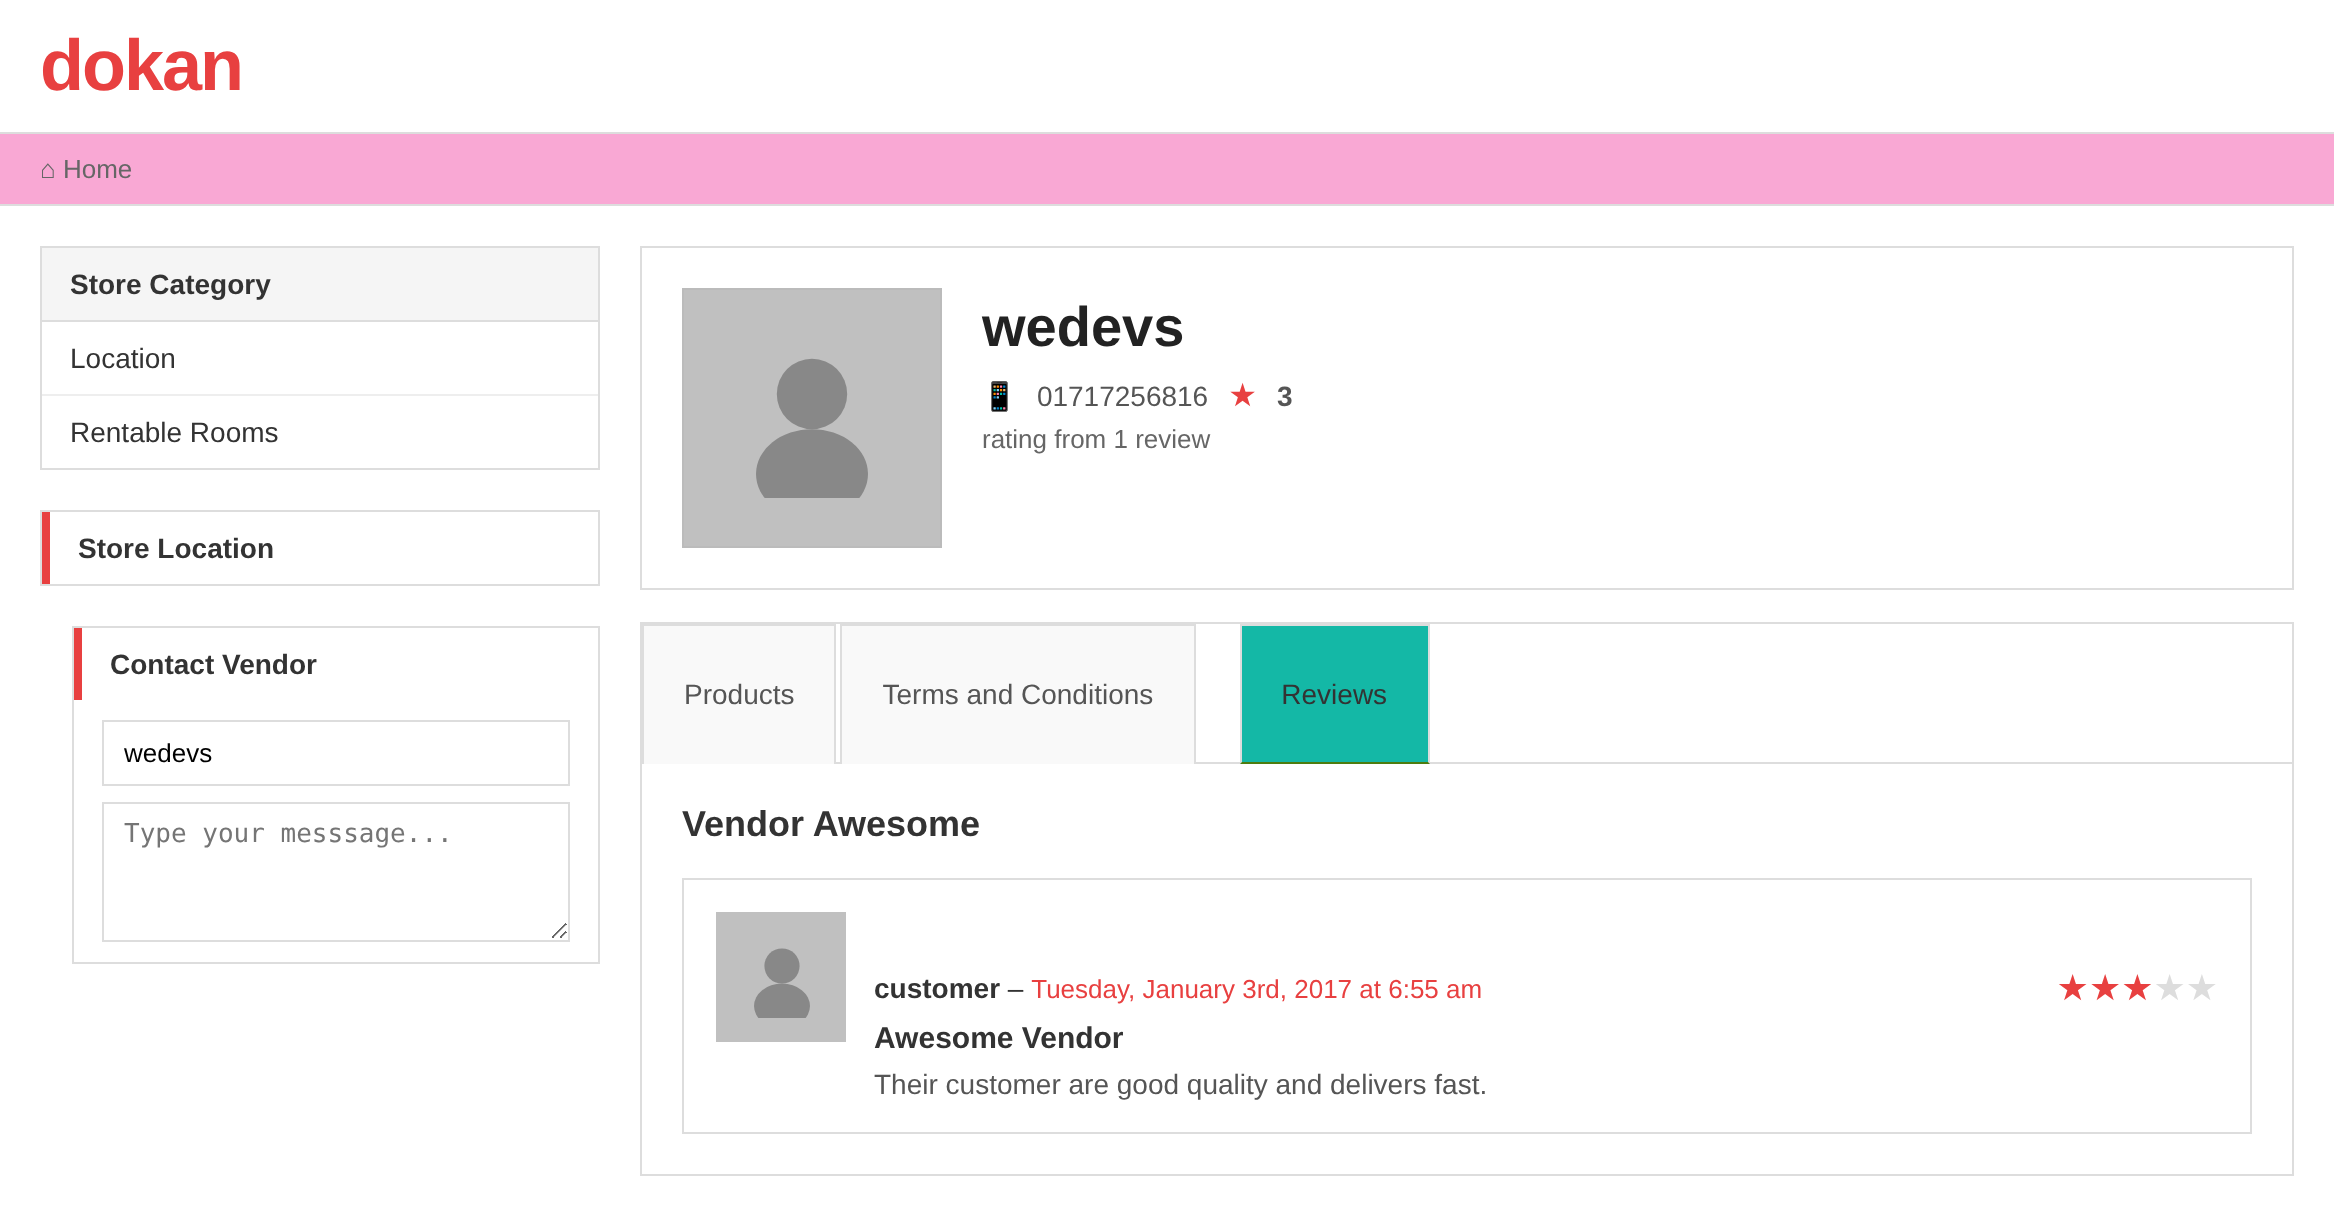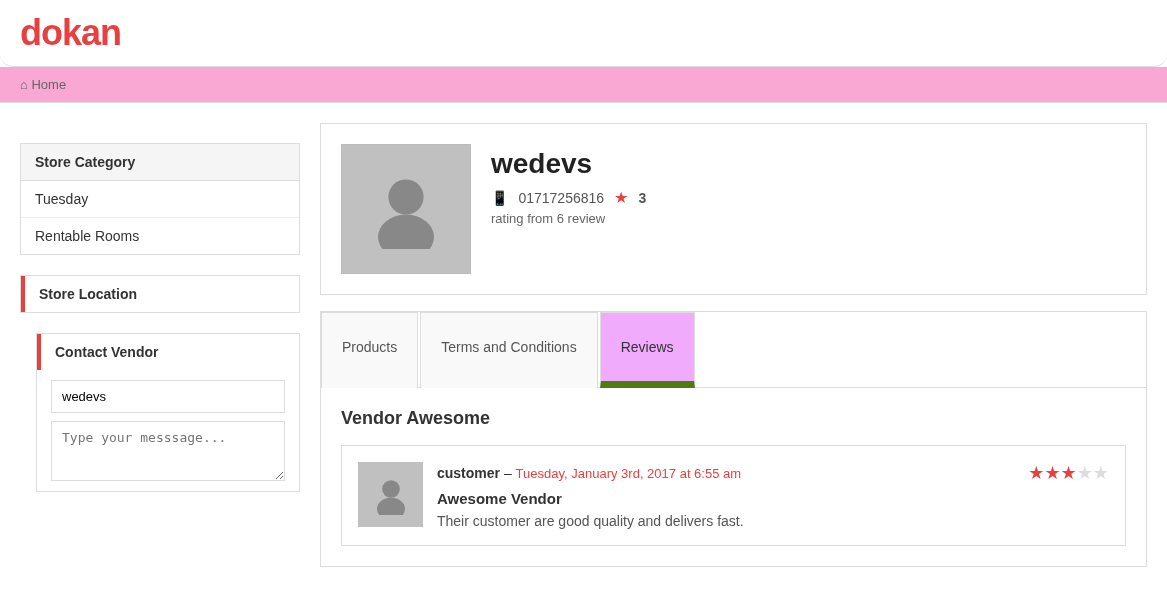--- a/index.html
+++ b/index.html
@@ -1,72 +1,72 @@
 <!DOCTYPE html>
 <html><head>
   <meta charset="utf-8">
   <style>
     * { box-sizing: border-box; margin: 0; padding: 0; }
     body { font-family: Arial, sans-serif; font-size: 14px; color: #333; background: #fff; }
 
     
-    .header { padding: 12px 20px; border-bottom: 1px solid #ddd; border-radius: 13px; }
+    .header { padding: 12px 20px; border-bottom: 1px solid #ddd; }
     .logo { font-size: 36px; font-weight: bold; color: #333; letter-spacing: -1px; }
     .logo span { color: #e84040; font-style: normal; }
 
     
     .breadcrumb { padding: 10px 20px; border-bottom: 1px solid #ddd; background: #f9a8d4; font-size: 13px; color: #666; }
     .breadcrumb a { color: #666; text-decoration: none; }
 
     
     .main-container { display: flex; padding: 20px; gap: 20px; max-width: 1167px; }
 
     
     .sidebar { width: 280px; flex-shrink: 0; }
-    .sidebar-section { border: 1px solid #ddd; margin-bottom: 20px; margin-top: 20px; }
+    .sidebar-section { border: 1px solid #ddd; margin-bottom: 20px; }
     .sidebar-section-title { background: #f5f5f5; padding: 10px 14px; font-weight: bold; font-size: 14px; border-bottom: 1px solid #ddd; }
     .sidebar-item { padding: 10px 14px; border-bottom: 1px solid #eee; cursor: pointer; color: #333; font-size: 14px; }
     .sidebar-item:last-child { border-bottom: none; }
 
     .store-location-section { border: 1px solid #ddd; margin-bottom: 20px; }
     .store-location-title { padding: 10px 14px; font-weight: bold; font-size: 14px; border-left: 4px solid #e84040; background: #fff; }
 
     .contact-vendor-section { border: 1px solid #ddd; margin-left: 16px; }
     .contact-vendor-title { padding: 10px 14px; font-weight: bold; font-size: 14px; border-left: 4px solid #e84040; background: #fff; }
     .contact-input { width: 100%; padding: 8px 10px; border: 1px solid #ddd; font-size: 13px; outline: none; display: block; }
-    .contact-textarea { width: 100%; padding: 8px 10px; border: 1px solid #ddd; font-size: 13px; outline: none; resize: vertical; height: 60px; display: block; }
+    .contact-textarea { width: 100%; padding: 8px 10px; border: 1px solid #ddd; font-size: 13px; outline: none; resize: vertical; height: 70px; display: block; }
     .contact-fields { padding: 10px 14px; display: flex; flex-direction: column; gap: 8px; }
 
     
     .content { flex: 1; }
 
     
     .store-header-card { border: 1px solid #ddd; padding: 20px; display: flex; align-items: flex-start; gap: 20px; margin-bottom: 16px; }
     .store-avatar { width: 130px; height: 130px; background: #c0c0c0; flex-shrink: 0; display: flex; align-items: center; justify-content: center; overflow: hidden; border: 1px solid #bbb; }
     .avatar-svg { width: 80px; height: 80px; fill: #888; }
     .store-info { padding-top: 4px; }
     .store-name { font-size: 28px; font-weight: bold; color: #222; margin-bottom: 8px; }
     .store-meta { display: flex; align-items: center; gap: 10px; font-size: 14px; color: #555; margin-bottom: 4px; }
     .phone-icon { font-size: 14px; }
     .rating-count { font-size: 14px; color: #555; font-weight: bold; }
     .rating-text { font-size: 13px; color: #666; }
 
     
     .tabs { display: flex; border-bottom: 1px solid #ddd; margin-bottom: 0; }
     .tab { padding: 26px 20px; cursor: pointer; font-size: 14px; color: #555; border: 1px solid #ddd; border-bottom: none; background: #f9f9f9; margin-right: 2px; margin-bottom: -1px; }
-    .tab.active { background: #f0abfc; color: #333; border-bottom: 7px solid #4d7c0f; z-index: 1; }
+    .tab.active { background: #14b8a6; color: #333; border-bottom: 1px solid #4d7c0f; z-index: 1; margin-left: 20px; }
     .tabs-container { border: 1px solid #ddd; border-bottom: none; }
     .tab-panel { border: 1px solid #ddd; border-top: none; padding: 20px; }
 
     
     .vendor-review-title { font-size: 18px; font-weight: bold; color: #333; margin-bottom: 16px; }
     .review-card { border: 1px solid #ddd; padding: 16px; display: flex; gap: 14px; align-items: flex-start; }
     .review-avatar { width: 65px; height: 65px; background: #c0c0c0; flex-shrink: 0; display: flex; align-items: center; justify-content: center; }
     .review-avatar-svg { width: 40px; height: 40px; fill: #888; }
-    .review-content { flex: 1; }
+    .review-content { flex: 1; margin-top: 27px; }
     .review-header { display: flex; align-items: center; justify-content: space-between; margin-bottom: 6px; }
     .review-author { font-weight: bold; font-size: 14px; }
     .review-stars { display: flex; align-items: center; }
     .review-star { font-size: 18px; color: #e84040; }
     .review-star-empty { font-size: 18px; color: #ddd; }
     .review-title-text { font-weight: bold; font-size: 15px; margin-bottom: 6px; }
     .review-body { font-size: 14px; color: #555; }
   </style>
 </head>
 <body>
@@ -81,21 +81,21 @@
   <span>⌂</span>
   <a href="#">Home</a>
 </div>
 
 <div class="main-container">
 
   <div class="sidebar">
 
     <div class="sidebar-section">
       <div class="sidebar-section-title">Store Category</div>
-      <div class="sidebar-item">Tuesday</div>
+      <div class="sidebar-item">Location</div>
       <div class="sidebar-item">Rentable Rooms</div>
     </div>
 
     <div class="store-location-section">
       <div class="store-location-title">Store Location</div>
     </div>
 
     <div class="contact-vendor-section">
       <div class="contact-vendor-title">Contact Vendor</div>
       <div class="contact-fields">
@@ -116,21 +116,21 @@
         </svg>
       </div>
       <div class="store-info">
         <div class="store-name">wedevs</div>
         <div class="store-meta">
           <span class="phone-icon">📱</span>
           <span>01717256816</span>
           <span style="color:#e84040; font-size:16px;">★</span>
           <span class="rating-count">3</span>
         </div>
-        <div class="rating-text">rating from 6 review</div>
+        <div class="rating-text">rating from 1 review</div>
       </div>
     </div>
 
     <div class="tabs-container">
       <div class="tabs">
         <div class="tab">Products</div>
         <div class="tab">Terms and Conditions</div>
         <div class="tab active">Reviews</div>
       </div>
     </div>

